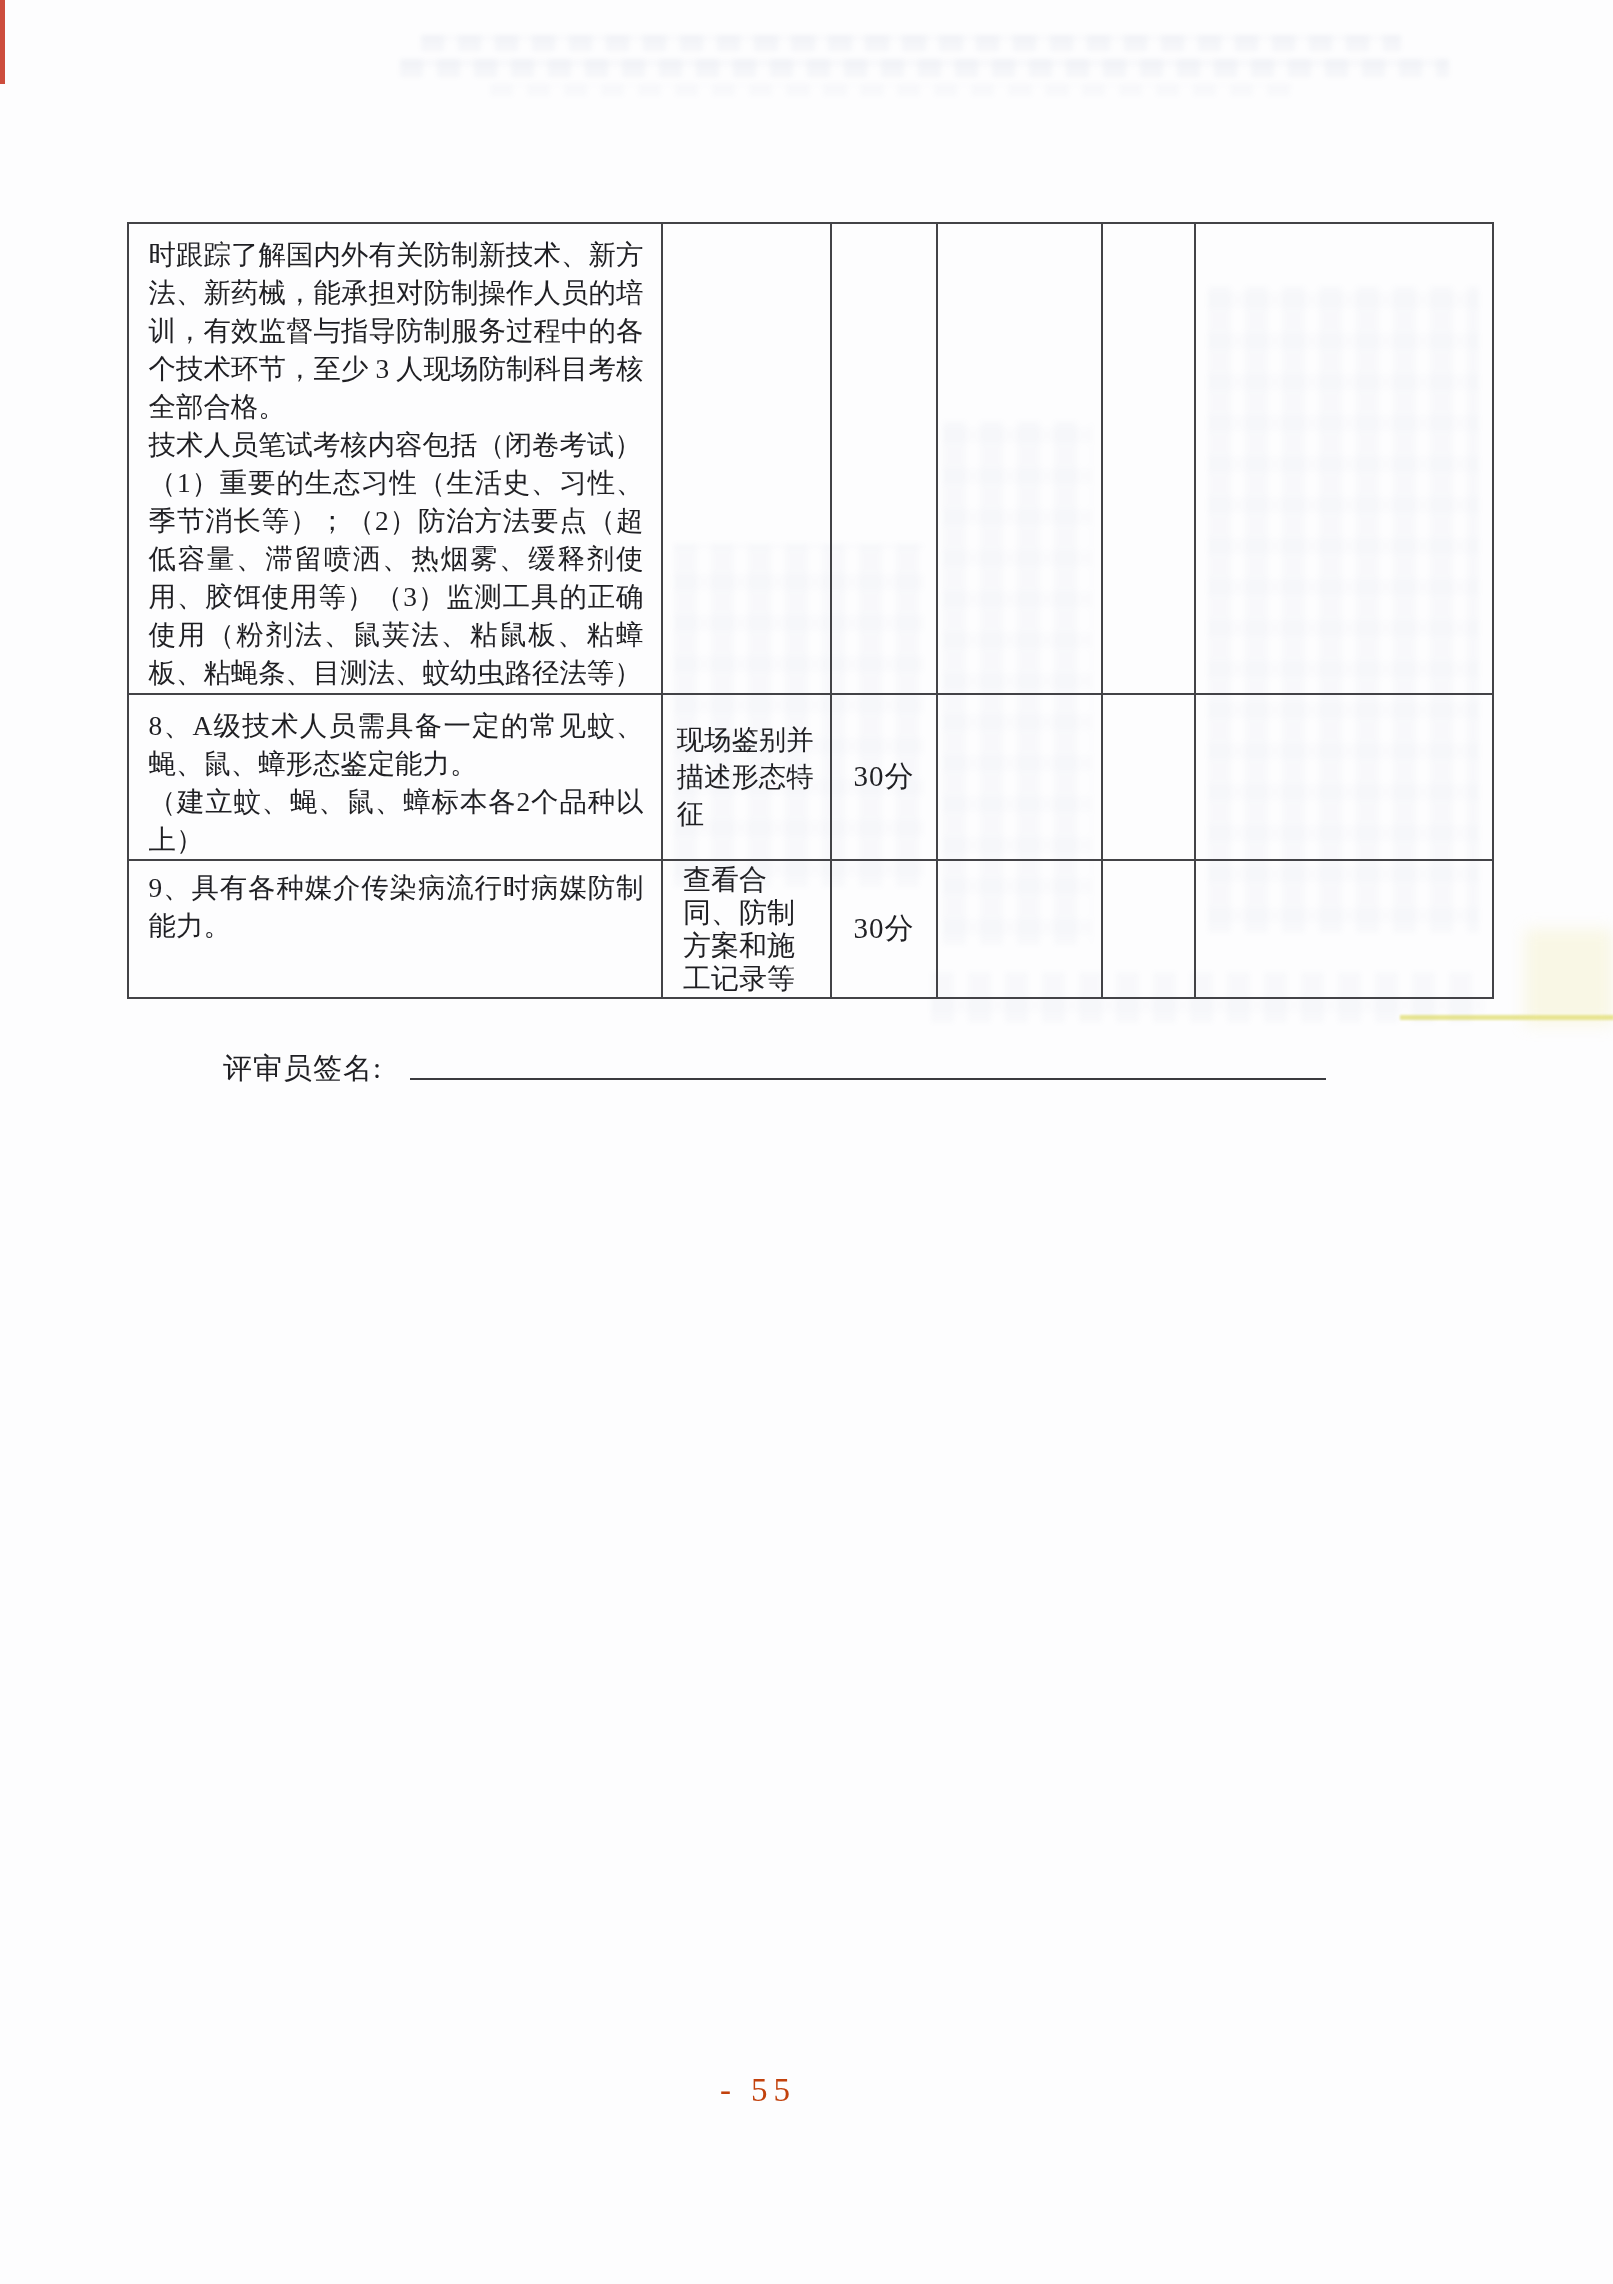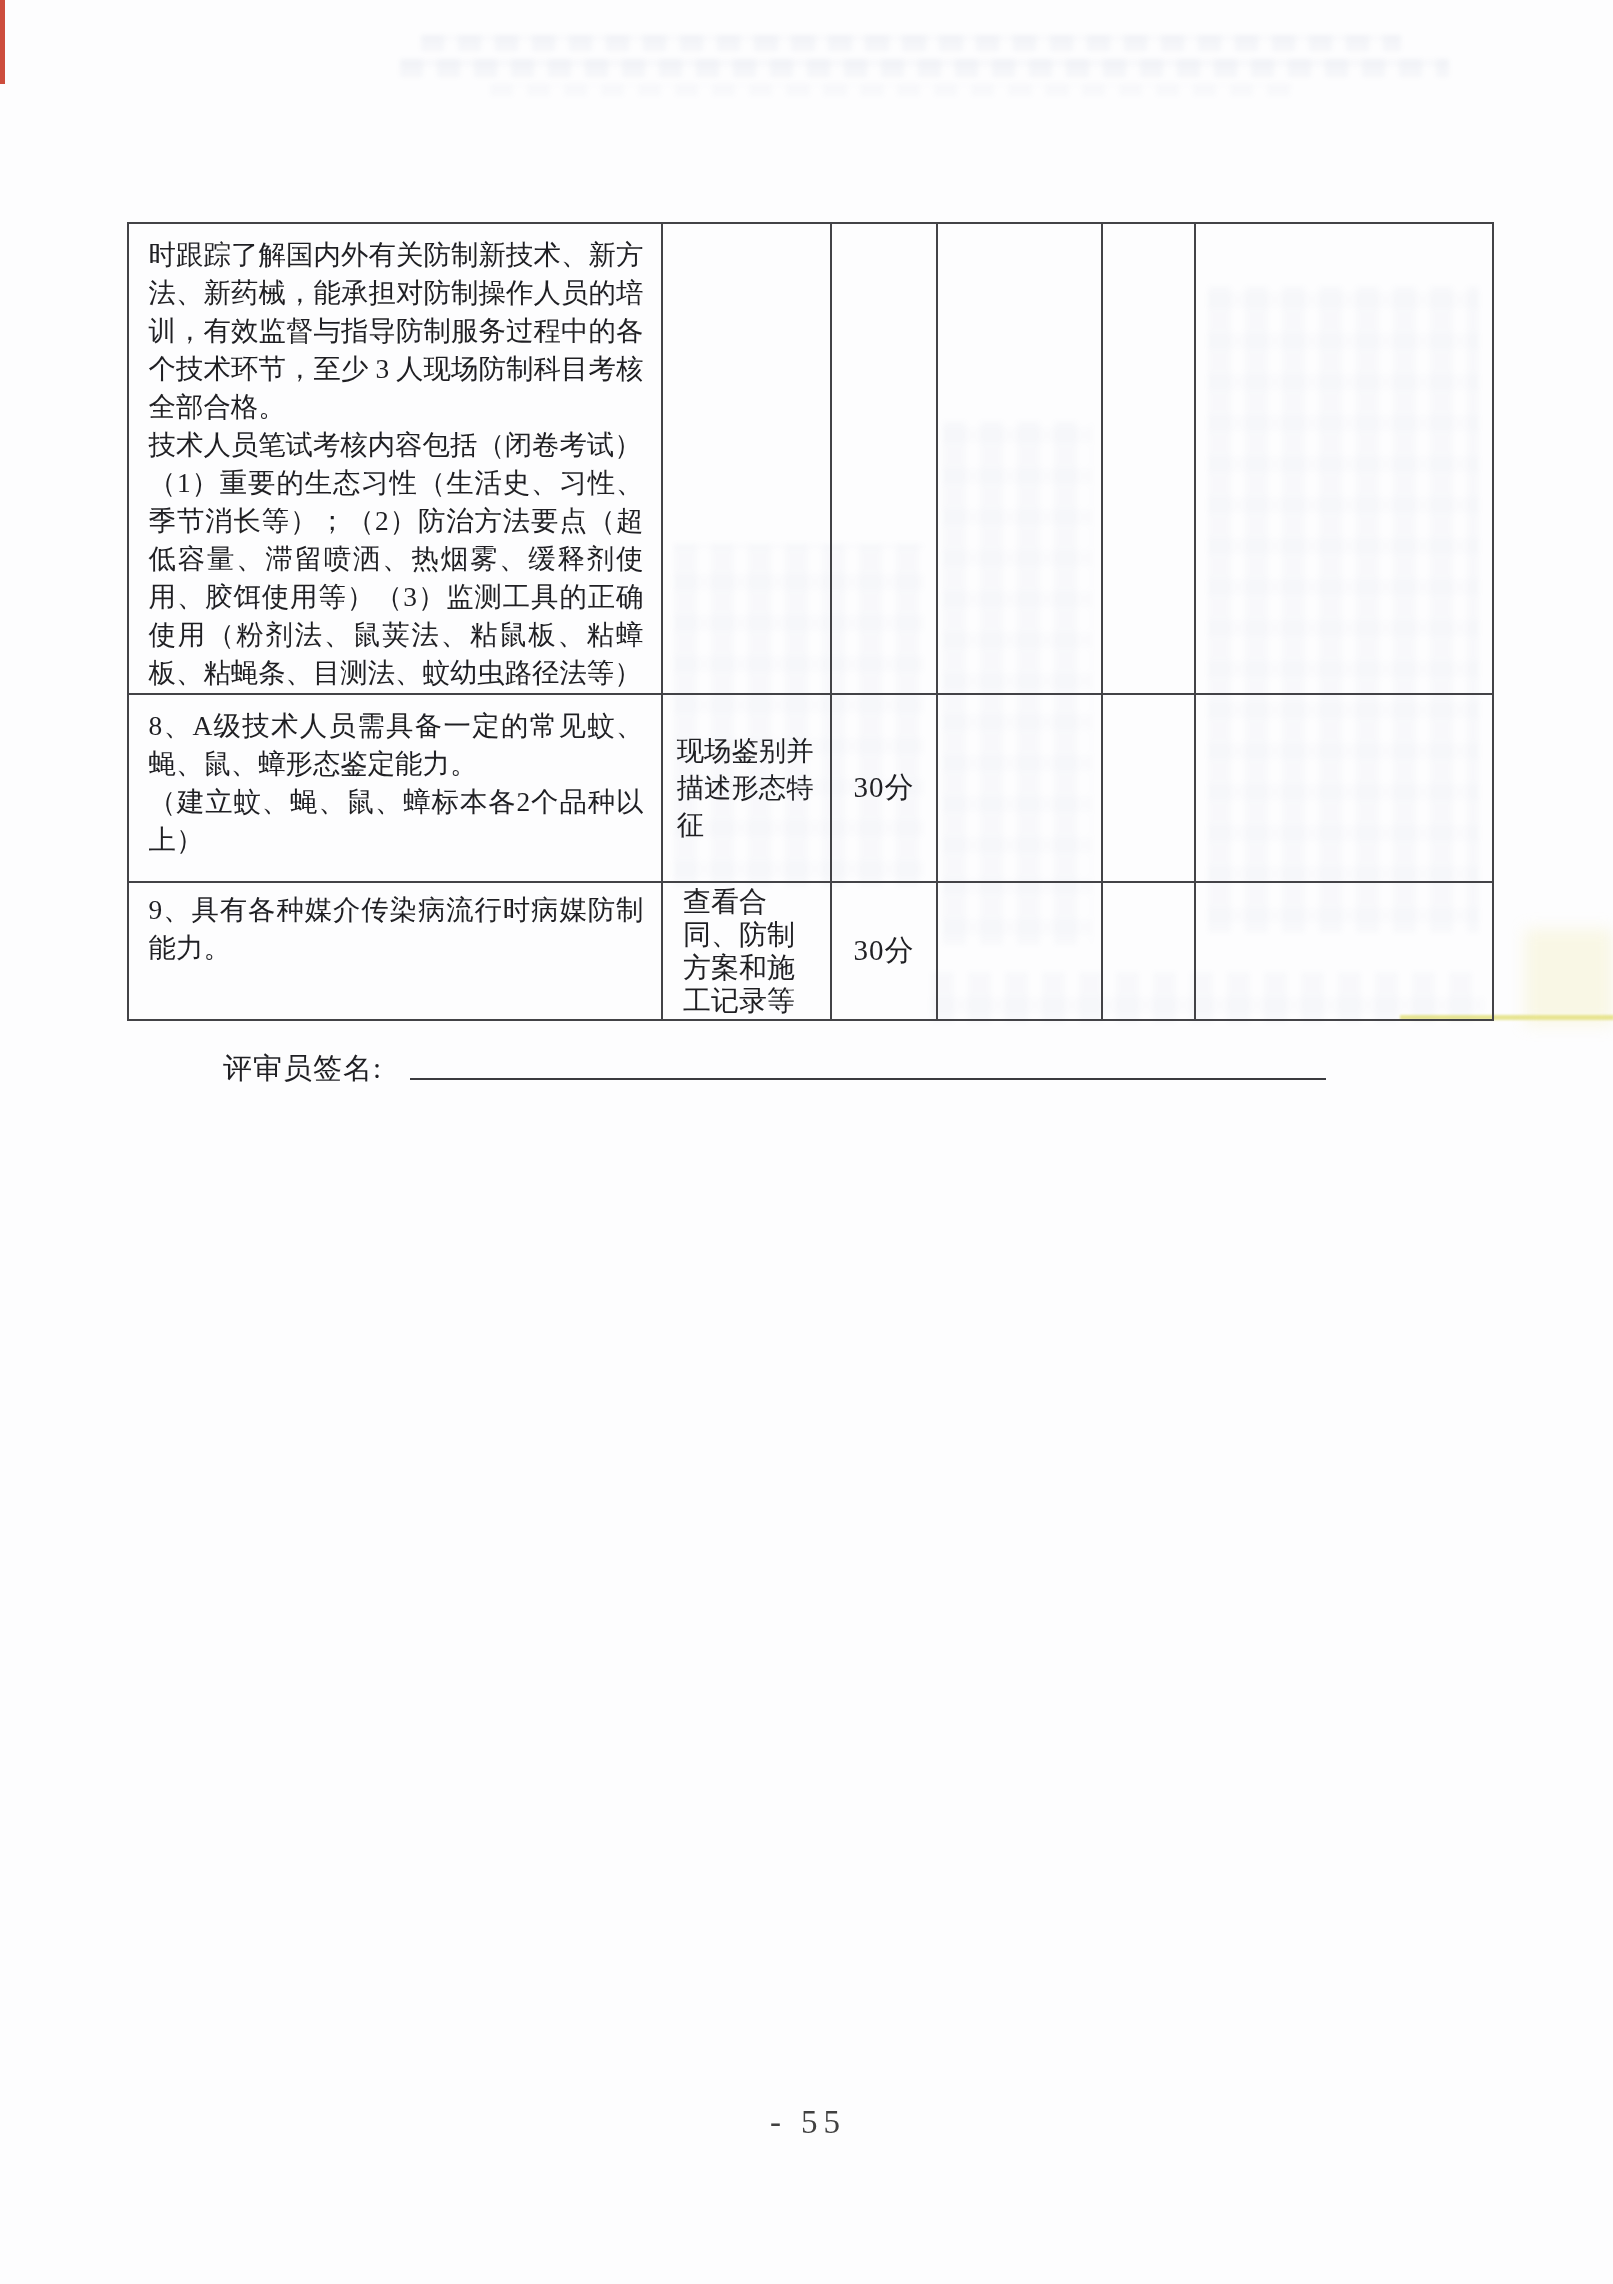--- a/index.html
+++ b/index.html
@@ -56,23 +56,22 @@
     font-size:29px;
     letter-spacing:1px;
     font-family:Liberation Serif, serif;
   }
   
   .signature{position:absolute;left:223px;top:1049px;font-size:29px;letter-spacing:1px;}
   .sig-line{position:absolute;left:410px;top:1078px;width:916px;height:2px;background:#3b3b3f;}
   
   .page-number{
     position:absolute;left:720px;top:2072px;width:176px;
-    text-align:center;font-size:33px;letter-spacing:5.9px;
-    color:#404040;
-    margin-top:32px;
+    font-size:33px;letter-spacing:5.9px;
+    color:#c2410c;
   }
 </style>
 </head>
 <body>
 
 <div class="page">
 
   <div class="red-edge"></div>
   <div class="bleed" style="left:421px;top:35px;width:980px;height:15.7px;"></div>
   <div class="bleed" style="left:400px;top:59px;width:1049px;height:17.6px;"></div>
@@ -99,21 +98,21 @@
         <p>时跟踪了解国内外有关防制新技术、新方法、新药械，能承担对防制操作人员的培训，有效监督与指导防制服务过程中的各个技术环节，至少 3 人现场防制科目考核全部合格。</p>
         <p>技术人员笔试考核内容包括（闭卷考试）</p>
         <p>（1）重要的生态习性（生活史、习性、季节消长等）；（2）防治方法要点（超低容量、滞留喷洒、热烟雾、缓释剂使用、胶饵使用等）（3）监测工具的正确使用（粉剂法、鼠荚法、粘鼠板、粘蟑板、粘蝇条、目测法、蚊幼虫路径法等）</p>
       </td>
       <td class="method"></td>
       <td class="score"></td>
       <td></td>
       <td></td>
       <td></td>
     </tr>
-    <tr style="height:188px;">
+    <tr style="height:166px;">
       <td class="criteria">
         <p>8、A级技术人员需具备一定的常见蚊、蝇、鼠、蟑形态鉴定能力。</p>
         <p>（建立蚊、蝇、鼠、蟑标本各2个品种以上）</p>
       </td>
       <td class="method">现场鉴别并描述形态特征</td>
       <td class="score">30分</td>
       <td></td>
       <td></td>
       <td></td>
     </tr>

